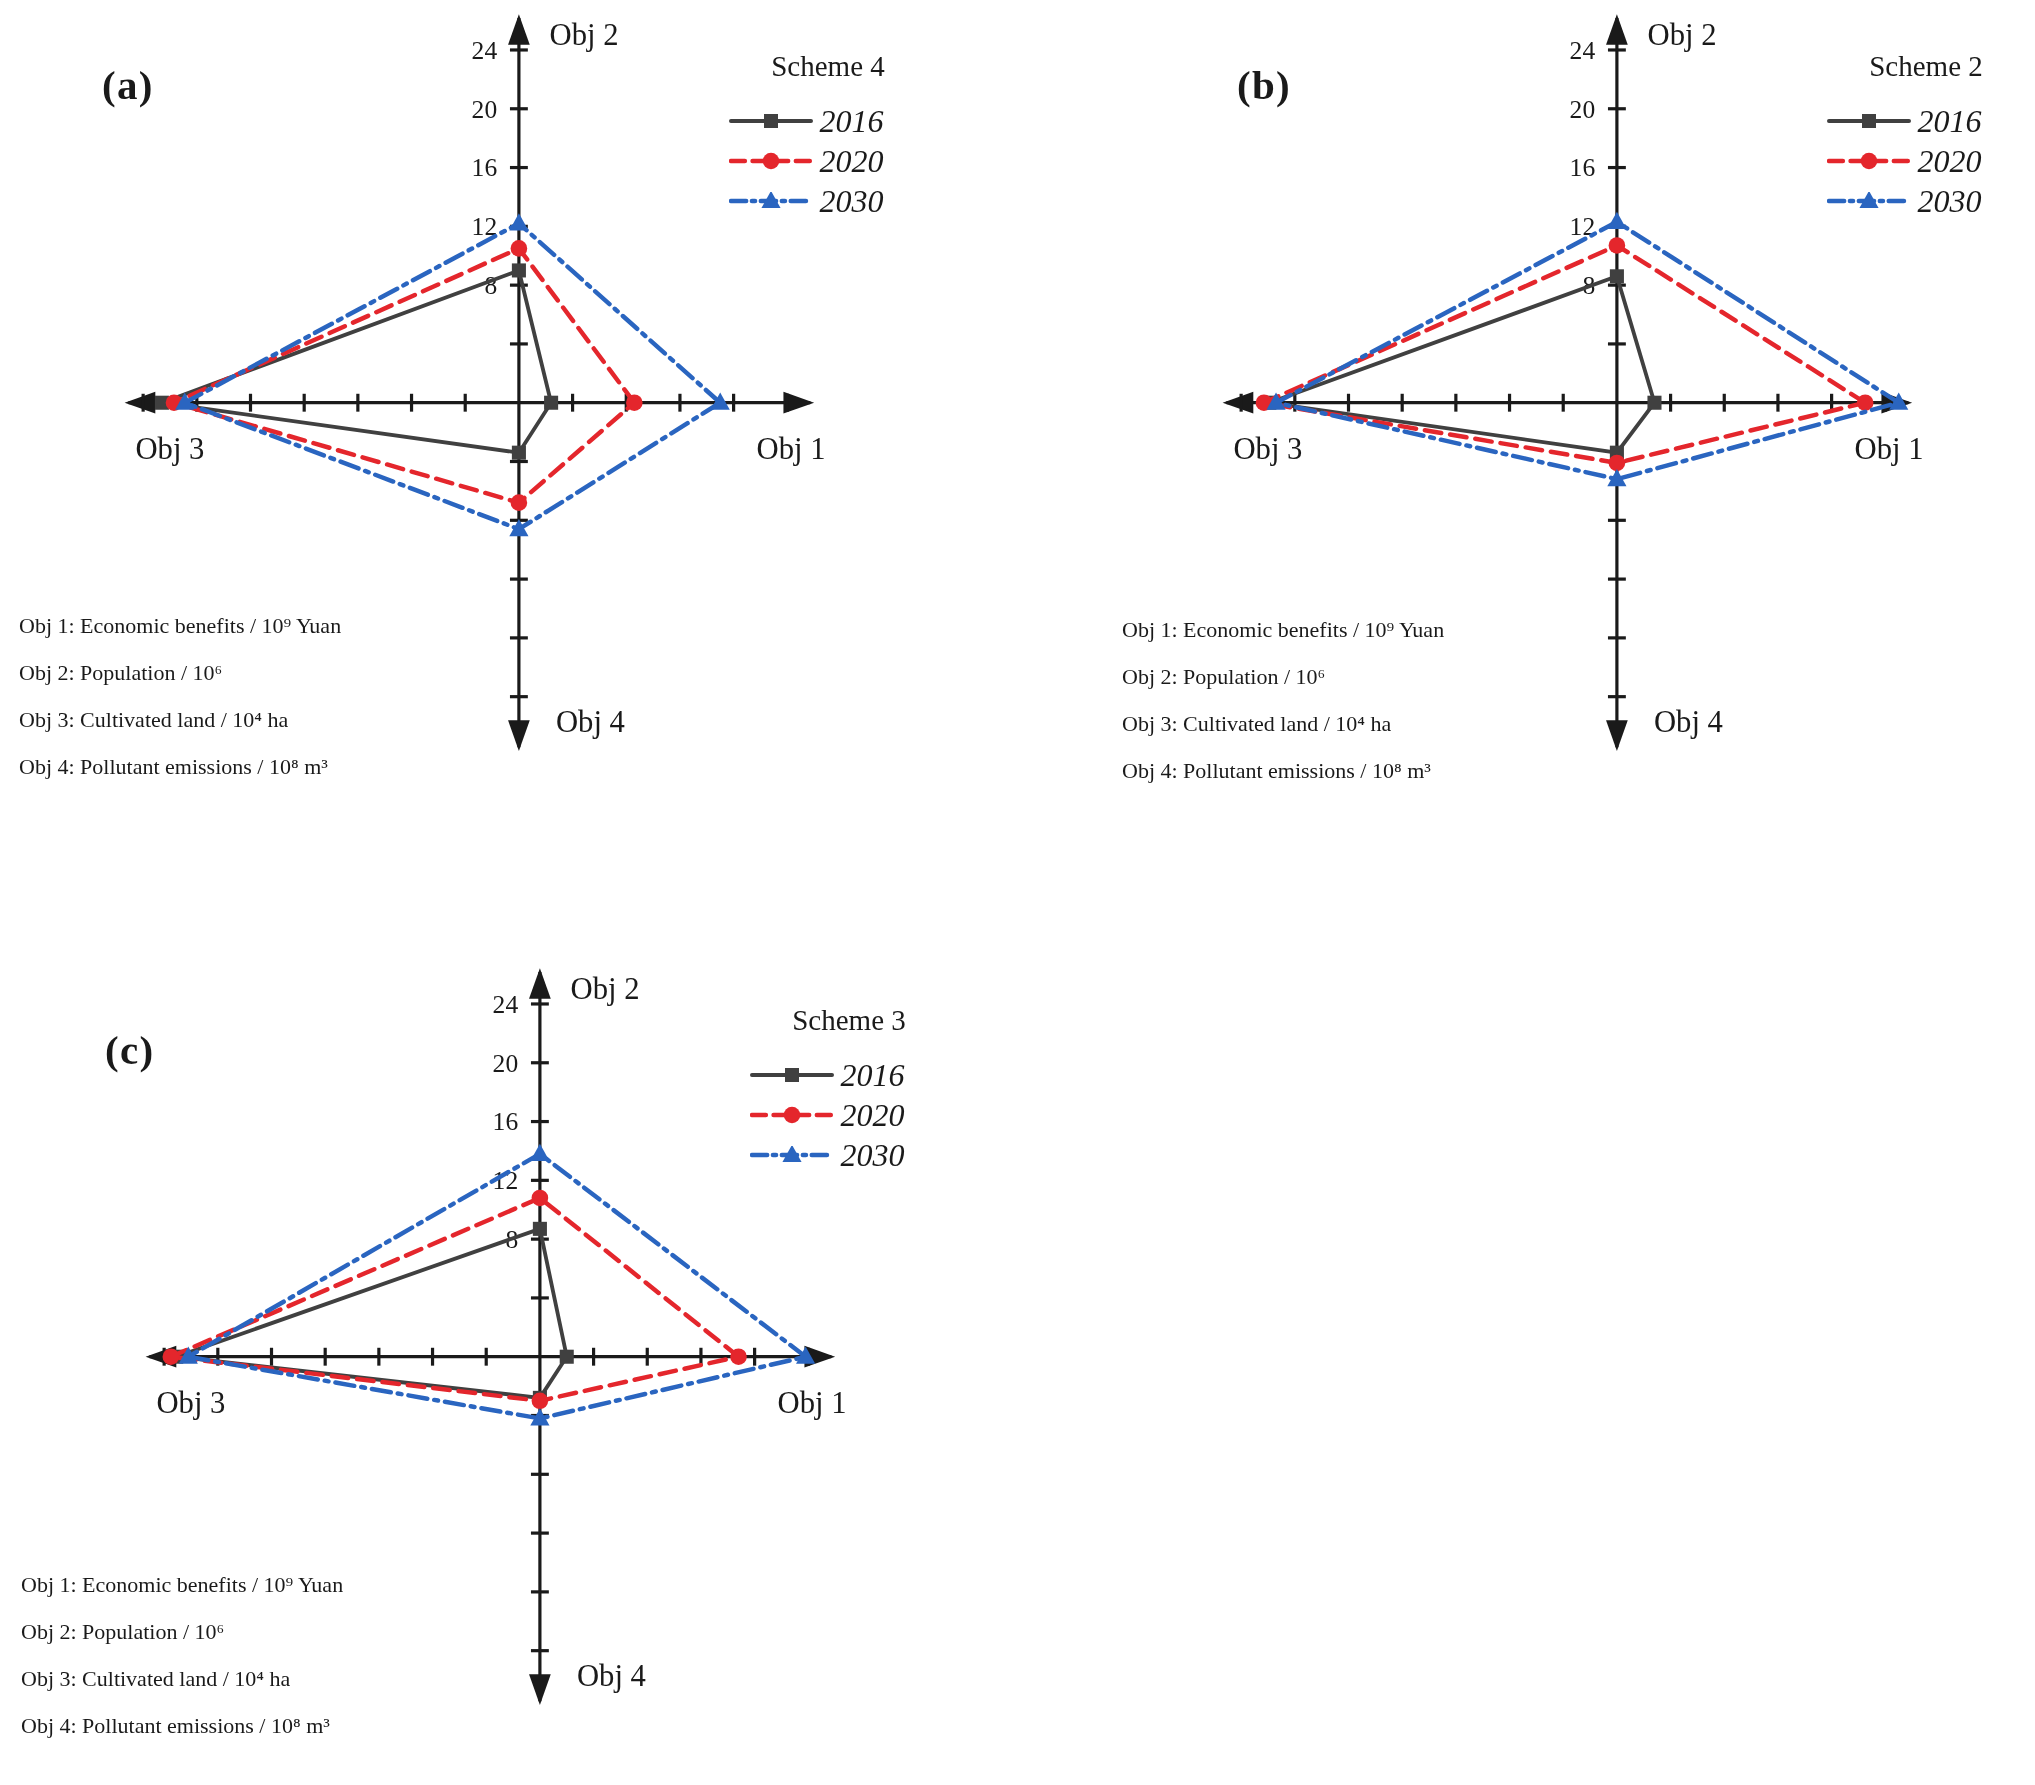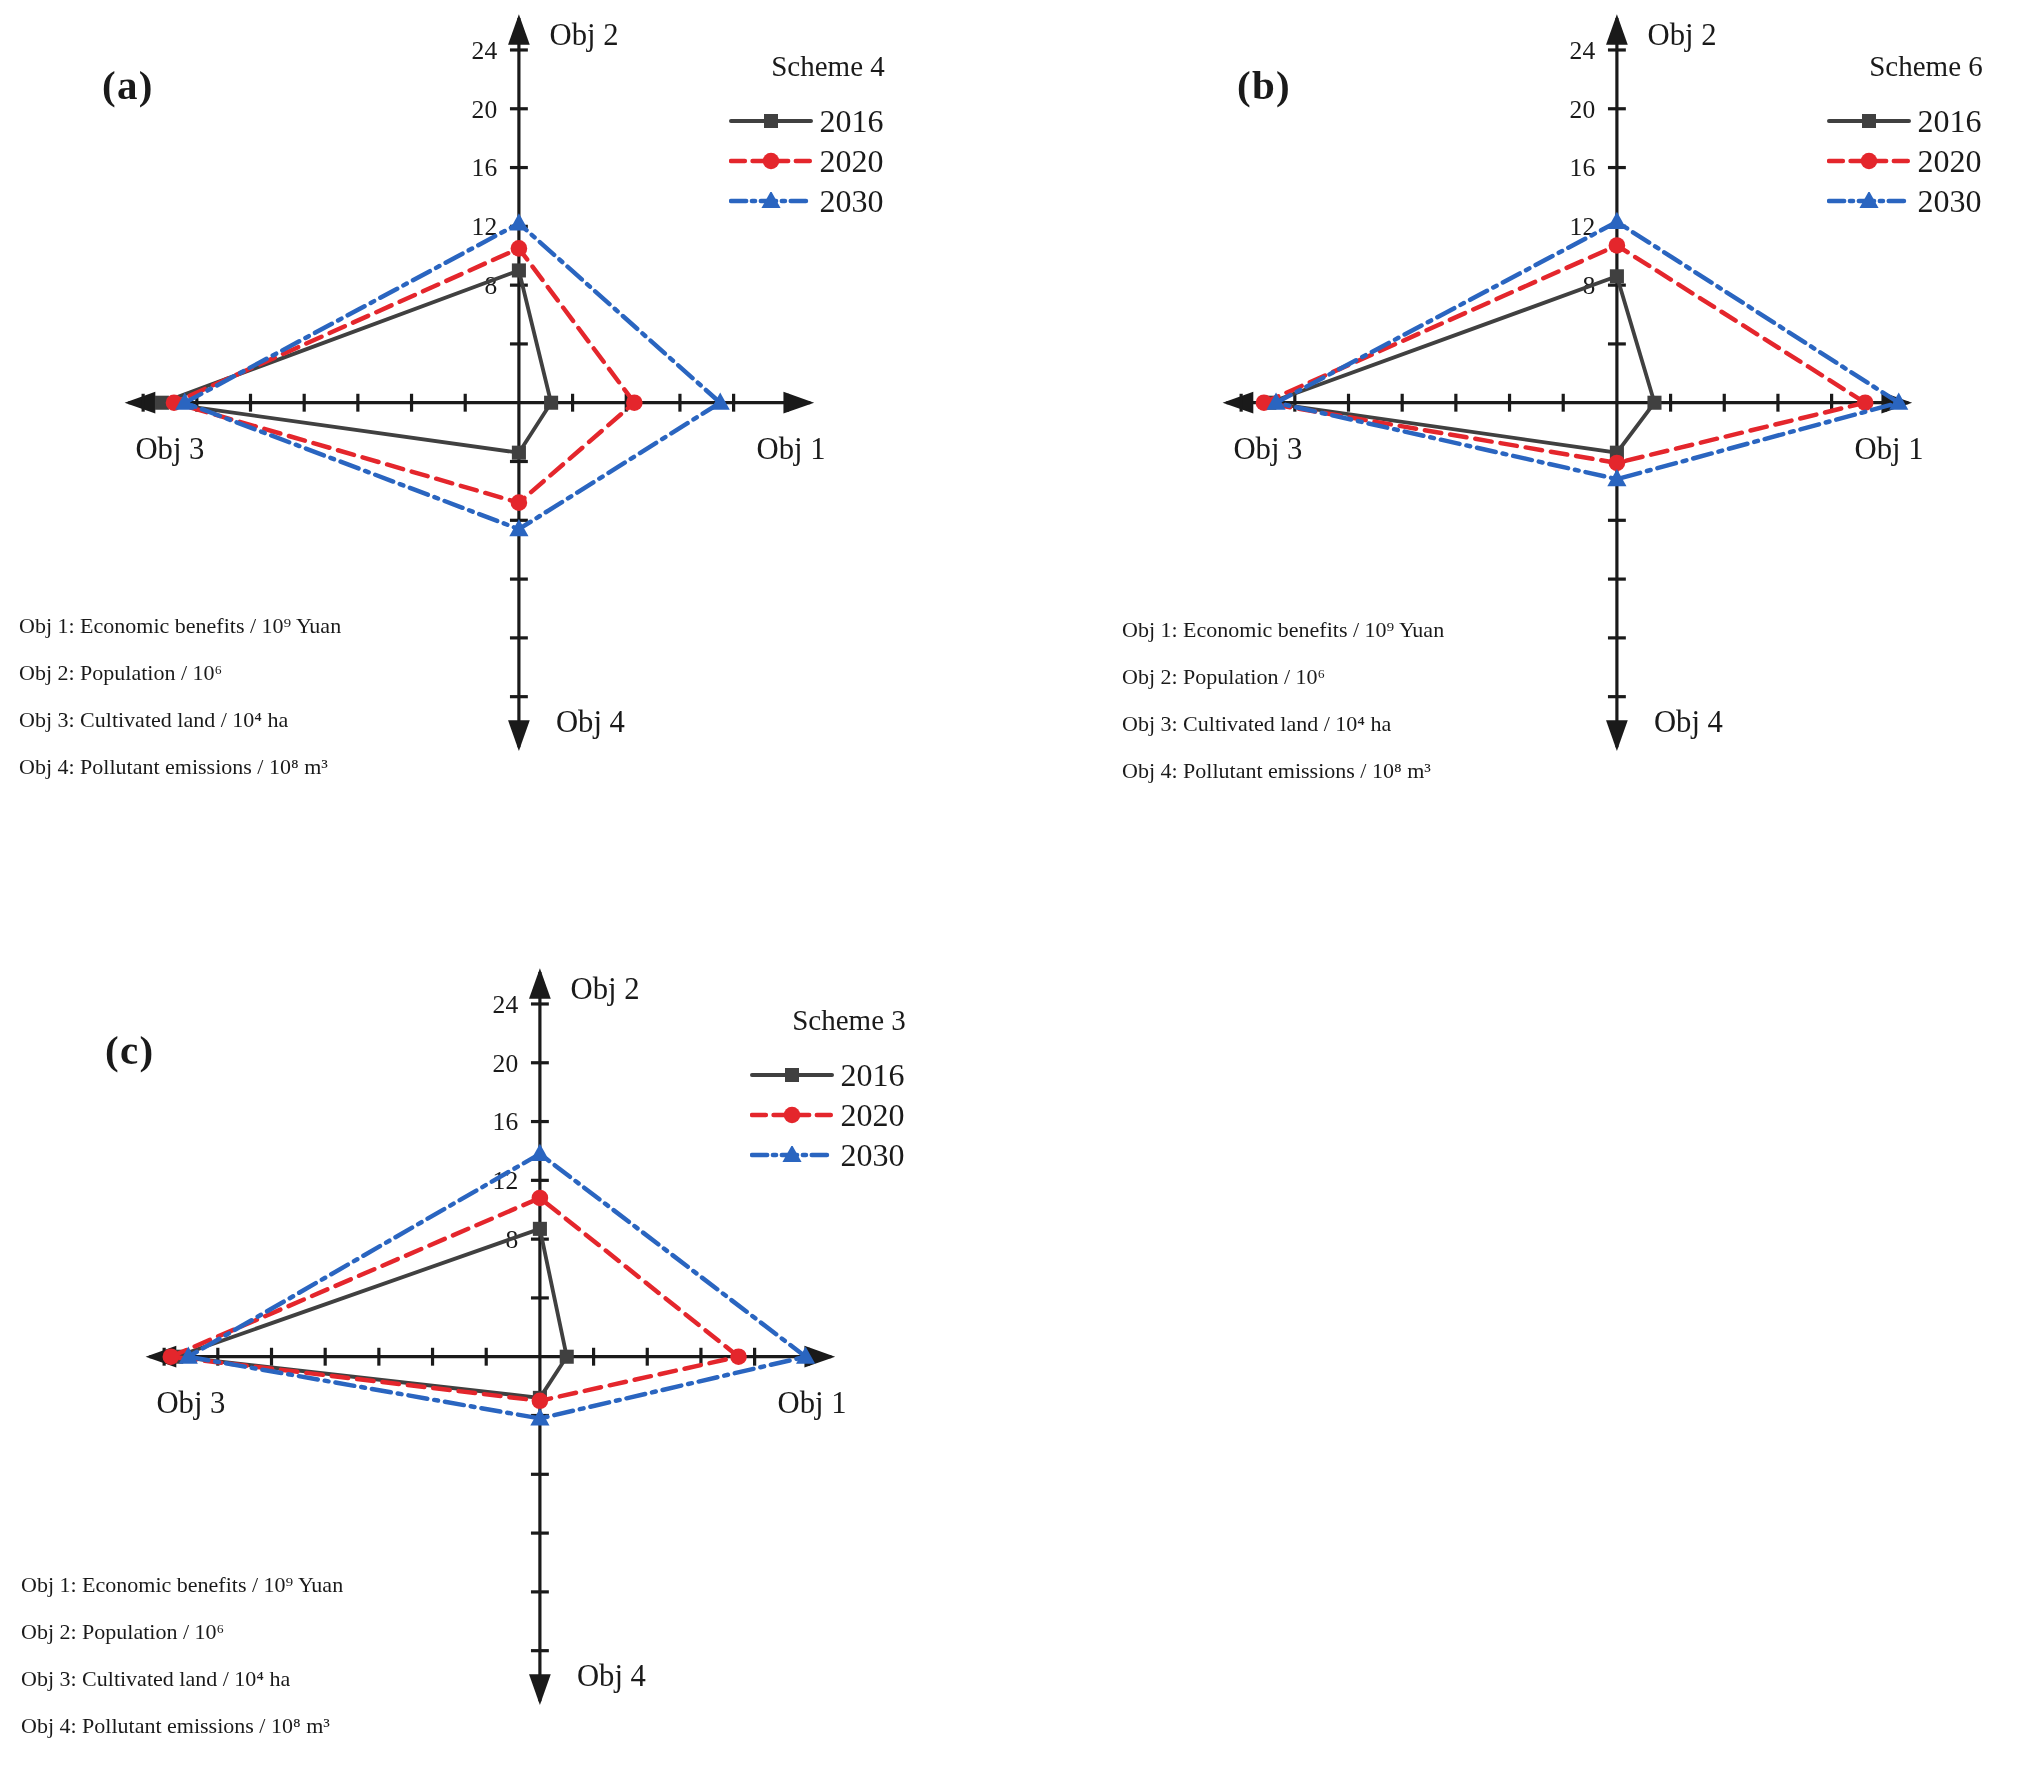--- a/index.html
+++ b/index.html
@@ -9,21 +9,21 @@
   #panel-a{left:0;top:0;}
   #panel-b{left:1098px;top:0;}
   #panel-c{left:21px;top:954px;}
   .chart-svg{position:absolute;left:0;top:0;}
   .panel-label{position:absolute;font-size:41px;font-weight:bold;letter-spacing:1.3px;}
   #panel-a .panel-label{left:102px;top:61px;}
   #panel-b .panel-label{left:139px;top:61px;}
   #panel-c .panel-label{left:84px;top:72px;}
   .legend{position:absolute;left:729px;top:50px;width:198px;}
   .legend-title{text-align:center;font-size:29px;margin-bottom:18px;}
-  .legend-row{display:flex;align-items:center;gap:6.4px;height:40px;}
+  .legend-row{display:flex;align-items:center;gap:6.4px;height:40px;font-style:italic;}
   .legend-sample{flex:0 0 84px;height:18px;}
   .legend-year{font-size:32px;}
   .footnotes{position:absolute;width:511px;}
   #panel-a .footnotes{left:19px;top:602px;}
   #panel-b .footnotes{left:24px;top:606px;}
   #panel-c .footnotes{left:0px;top:607px;}
   .footnote-line{font-size:22px;line-height:47px;white-space:nowrap;}
   .axis-label{font-size:48px;}
   .tick-label{font-size:40px;}
 </style>
@@ -186,21 +186,21 @@
       <g>
         <polygon points="1253 630 812 347.09999999999997 278.6 630 812 749.6" fill="none" stroke="#2a65c0" stroke-width="7" stroke-dasharray="30 11 6 11" stroke-linecap="round"></polygon>
         <polygon points="1253,614 1238,641 1268,641" fill="#2a65c0"></polygon>
         <polygon points="812,331.09999999999997 797,358.09999999999997 827,358.09999999999997" fill="#2a65c0"></polygon>
         <polygon points="278.6,614 263.6,641 293.6,641" fill="#2a65c0"></polygon>
         <polygon points="812,733.6 797,760.6 827,760.6" fill="#2a65c0"></polygon>
       </g>
     </svg>
   <div class="panel-label">(b)</div>
   <div class="legend">
-    <div class="legend-title">Scheme 6</div>
+    <div class="legend-title">Scheme 2</div>
     <div class="legend-row">
       <svg class="legend-sample" viewBox="0 0 132 28">
           <line x1="3" y1="14" x2="129" y2="14" stroke="#404040" stroke-width="6" stroke-dasharray="none" stroke-linecap="round"></line>
           <rect x="55" y="3" width="22" height="22" fill="#404040"></rect>
         </svg>
       <span class="legend-year">2016</span>
     </div>
     <div class="legend-row">
       <svg class="legend-sample" viewBox="0 0 132 28">
           <line x1="3" y1="14" x2="129" y2="14" stroke="#e4262c" stroke-width="7" stroke-dasharray="22 12" stroke-linecap="round"></line>

